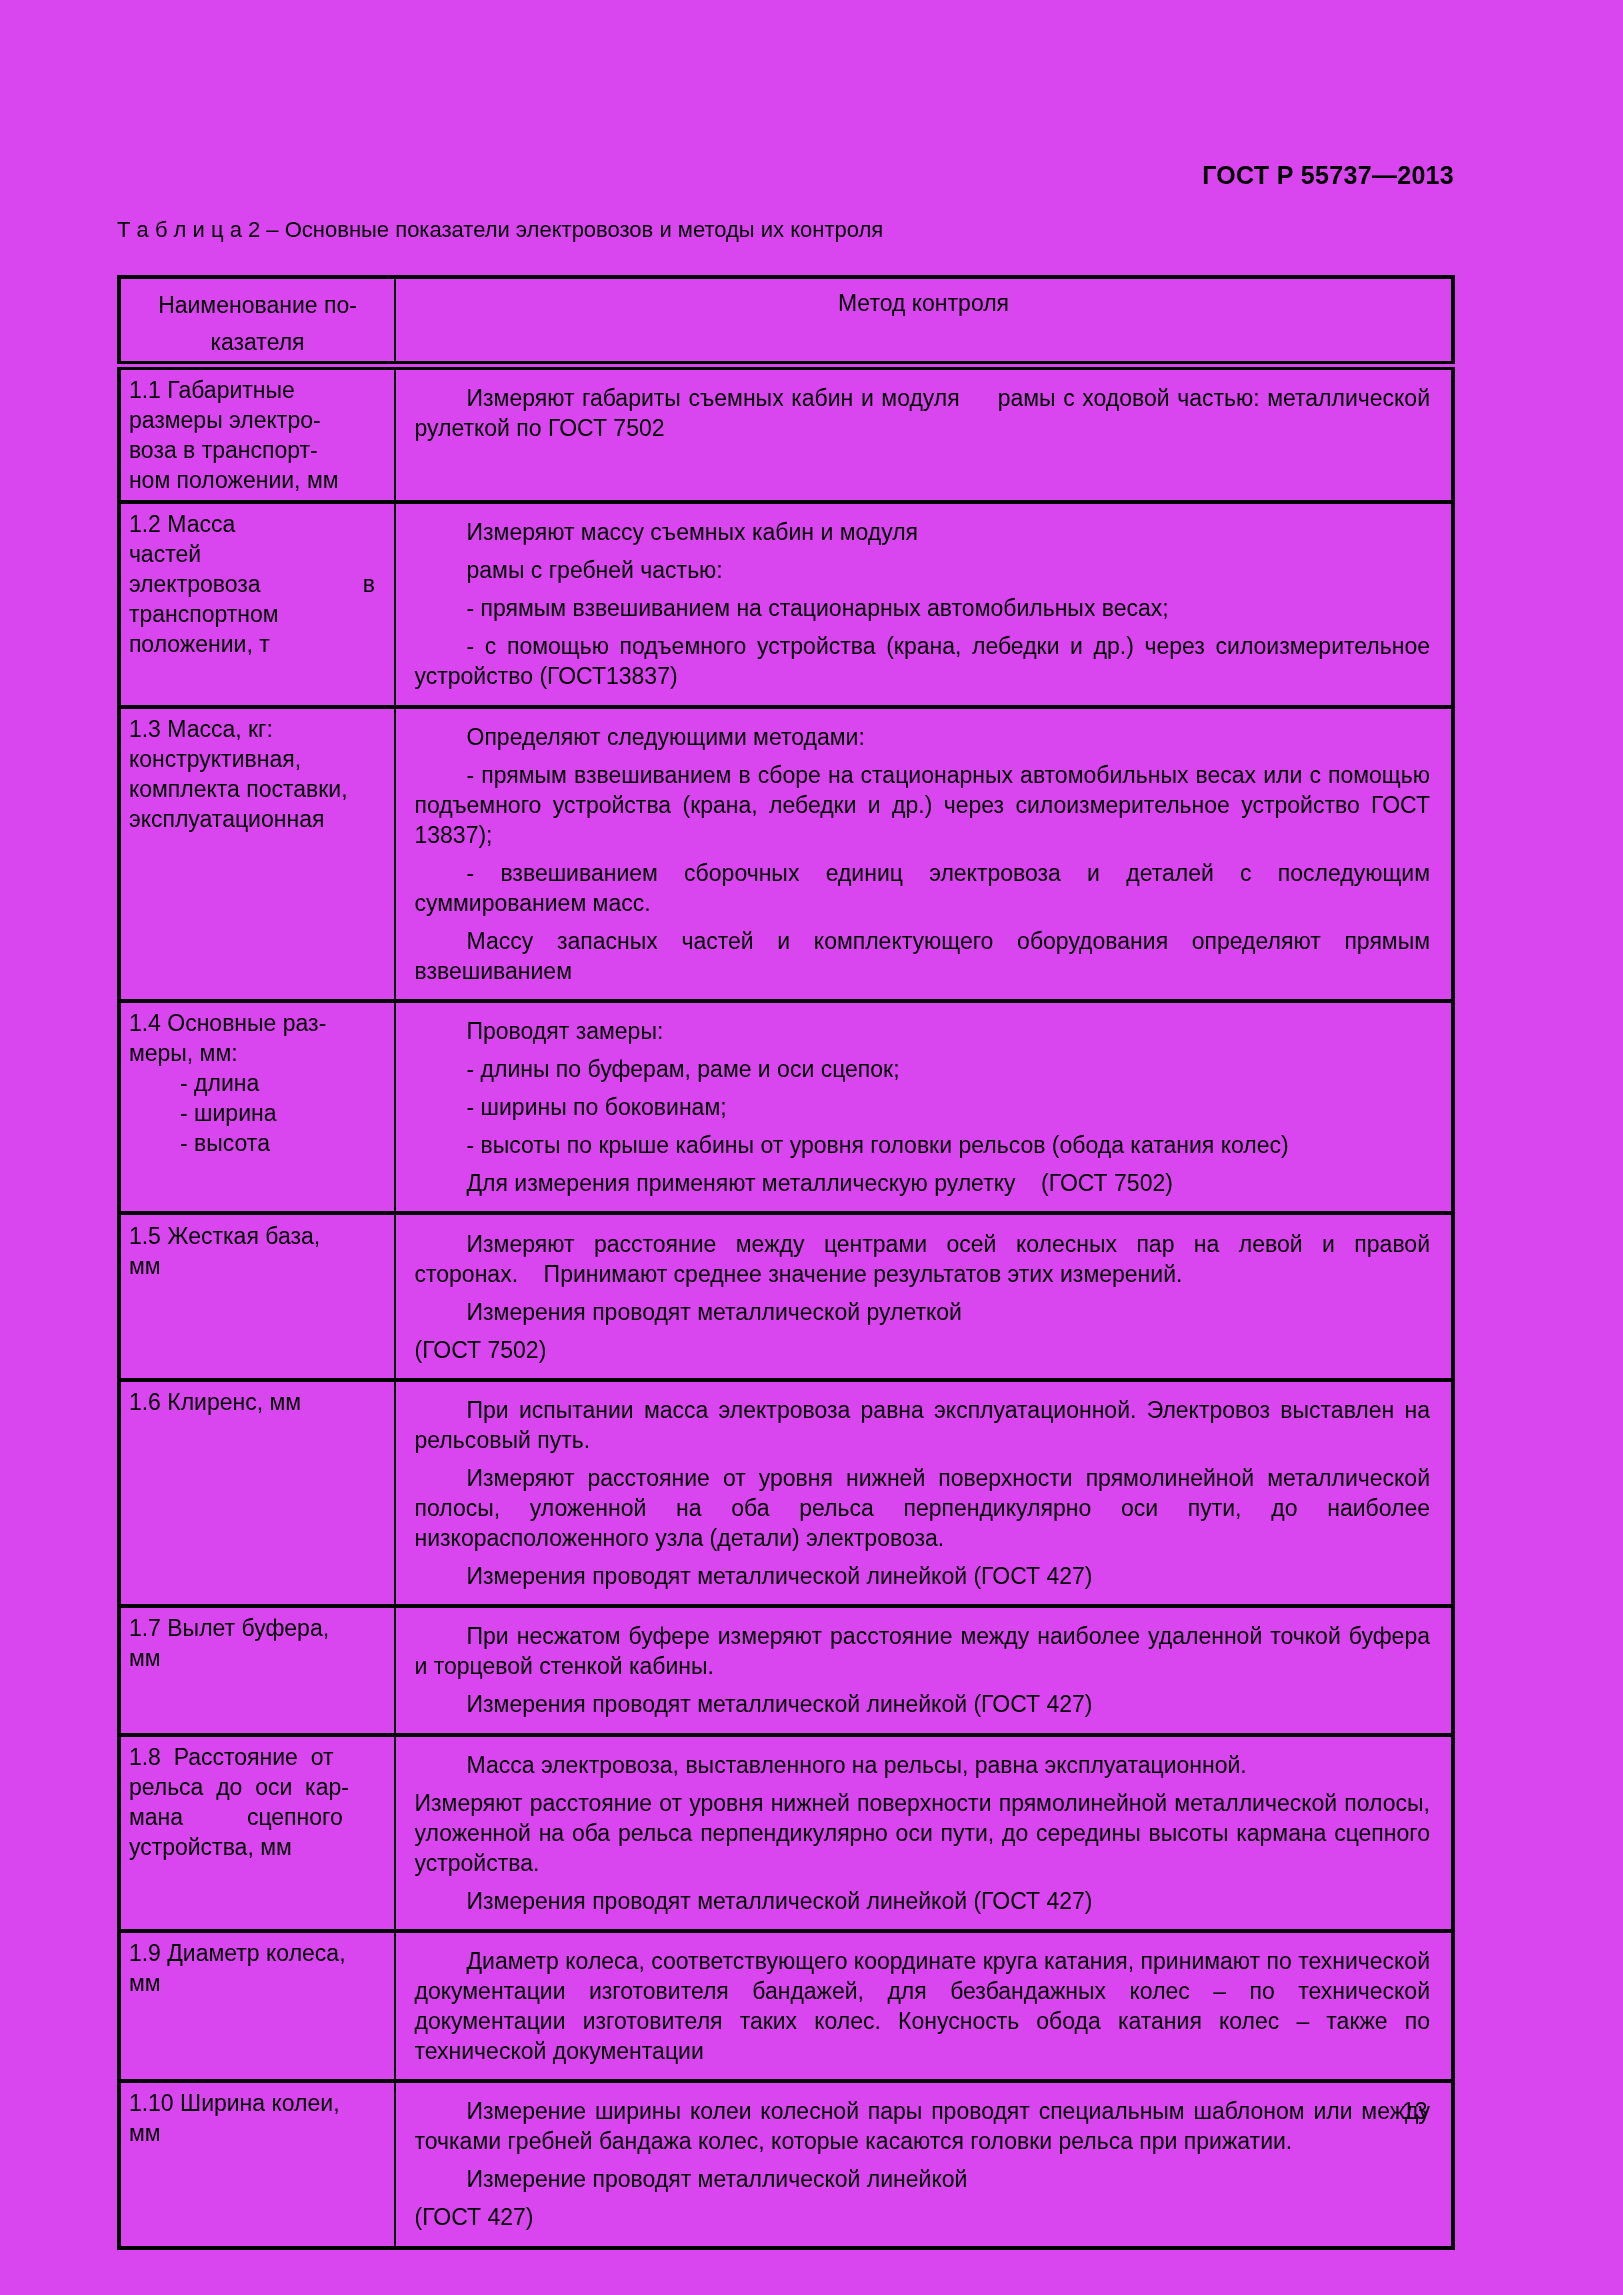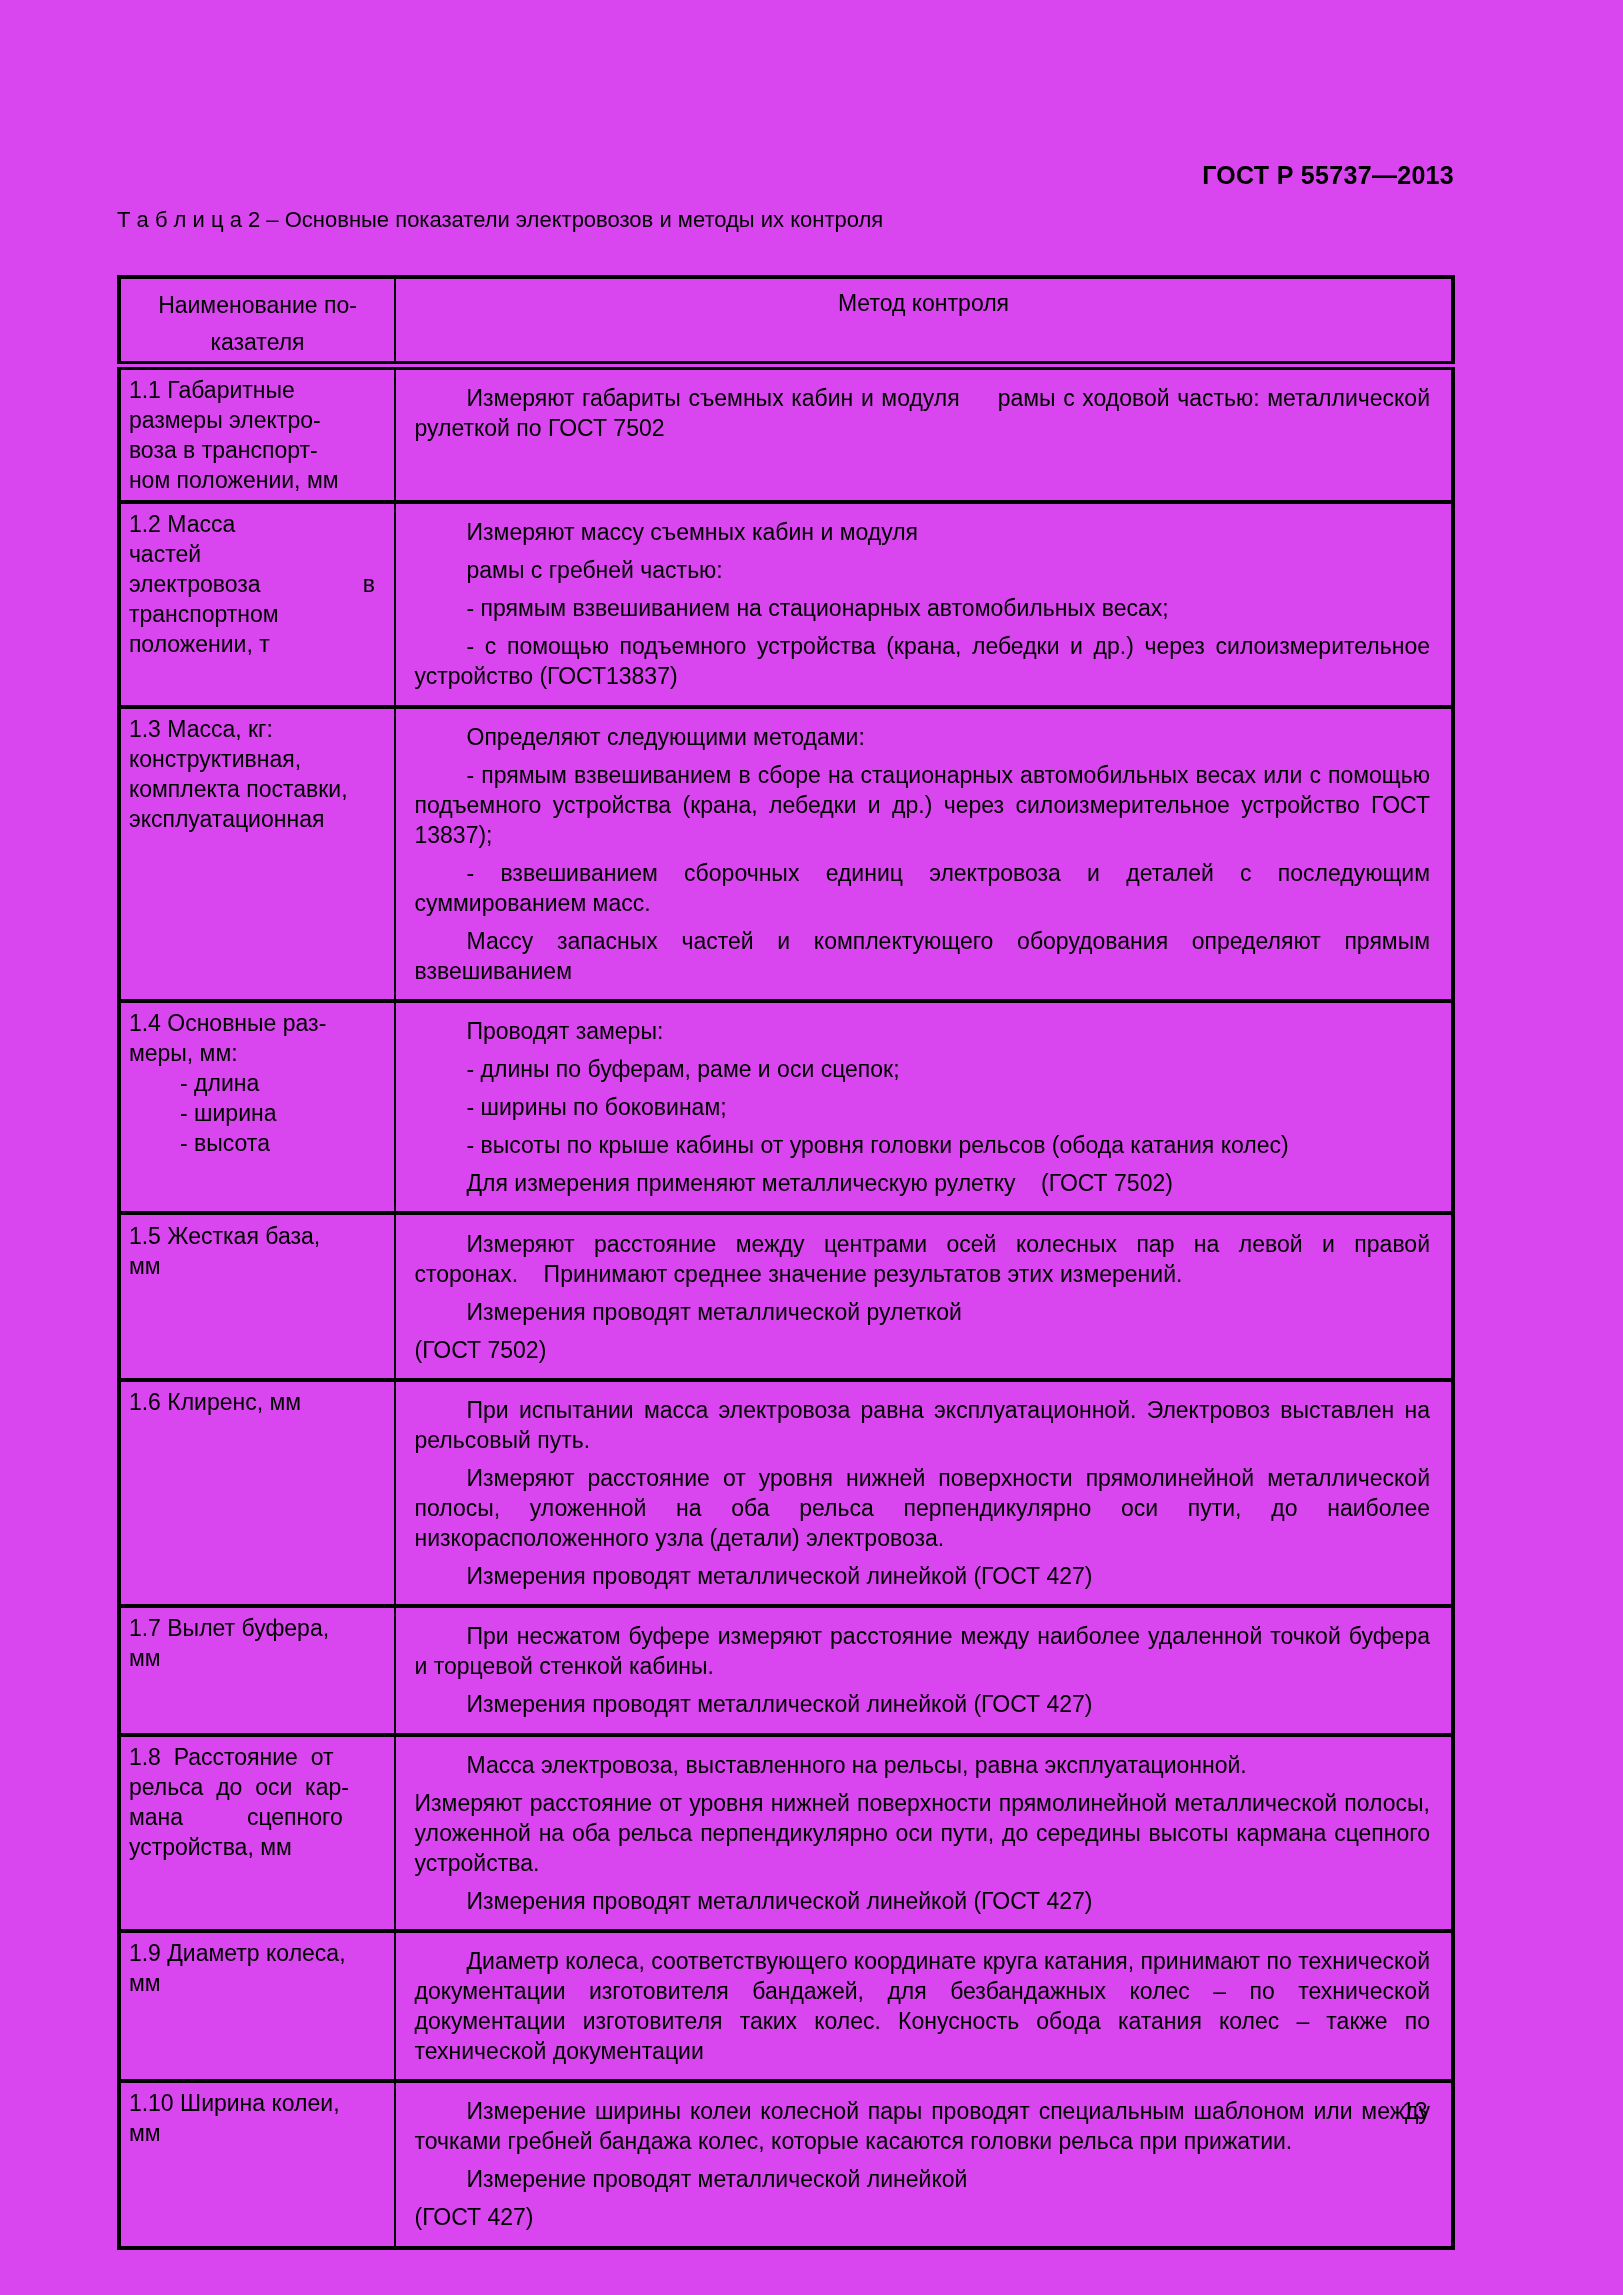--- a/index.html
+++ b/index.html
@@ -9,21 +9,21 @@
     background:#d946ef;
     color:#000;
     font-family:"Liberation Sans","DejaVu Sans",sans-serif;
     overflow:hidden;
   }
   .doc-header{
     position:absolute;top:161px;right:169px;
     font-size:25px;font-weight:bold;letter-spacing:0.3px;
   }
   .caption{
-    position:absolute;top:207px;left:117px;
+    position:absolute;top:217px;left:117px;
     font-size:22px;
   }
   table.gost-table{
     position:absolute;top:275px;left:117px;
     width:1338px;
     border-collapse:collapse;
     table-layout:fixed;
     border:4.6px solid #000;
     font-size:23px;
     line-height:30px;

